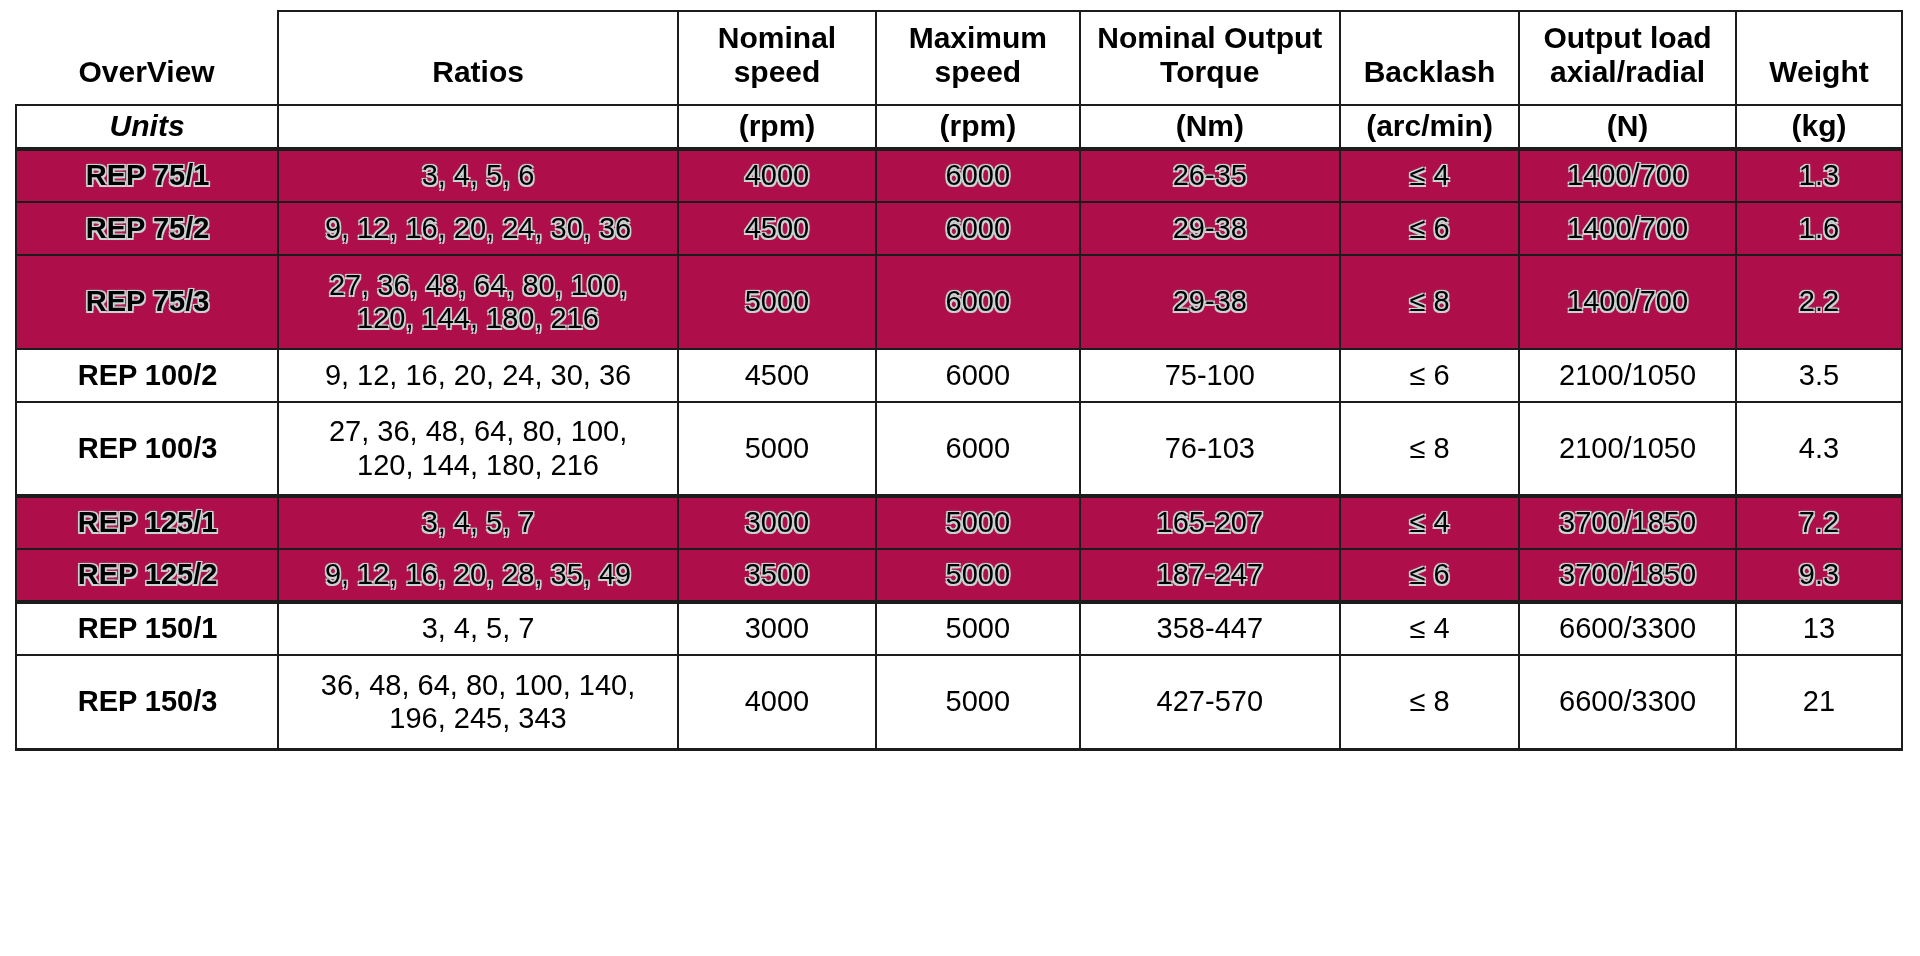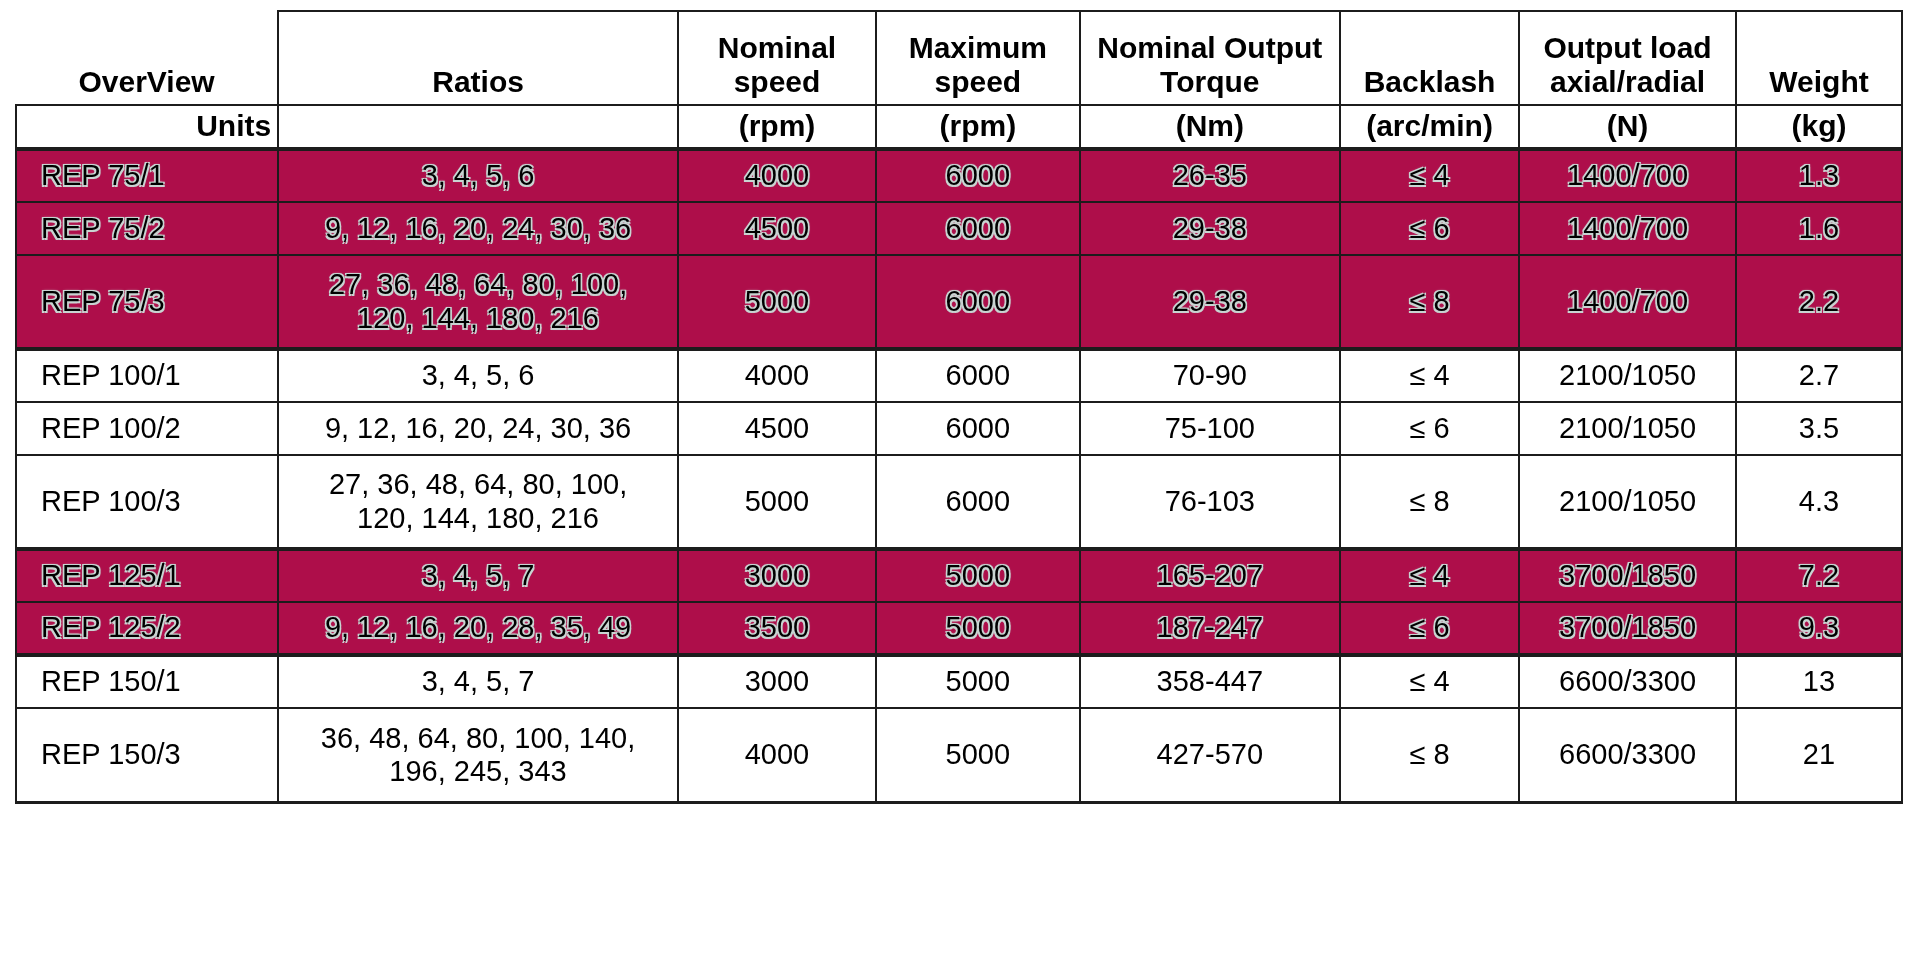--- a/index.html
+++ b/index.html
@@ -25,37 +25,37 @@
     vertical-align: middle;
     white-space: pre-line;
     overflow: hidden;
   }
   
   tr.row-head { height: 94px; }
   tr.row-head td {
     font-weight: bold;
     font-size: 30px;
     vertical-align: bottom;
-    padding-bottom: 5px;
+    padding-bottom: 15px;
   }
   tr.row-head td.cell-overview {
     border-top: none;
     border-left: none;
     text-align: center;
   }
   tr.row-units { height: 44px; }
   tr.row-units td { font-weight: bold; font-size: 30px; text-align: center; }
-  tr.row-units td.cell-units-label { text-align: right; }
+  tr.row-units td.cell-units-label { text-align: center; font-style: italic; }
   
   tr.row-single { height: 53px; }
   tr.row-double { height: 94px; }
   td.cell-model {
-    text-align: left;
-    font-weight: normal;
-    padding-left: 24px;
+    text-align: center;
+    font-weight: bold;
+    padding-left: 7px;
   }
   tr.hl td {
     background: var(--hl, #AE0E4A);
     text-shadow:
       -1.5px -1.5px 0 var(--halo, #C9D4D2),
        1.5px -1.5px 0 var(--halo, #C9D4D2),
       -1.5px  1.5px 0 var(--halo, #C9D4D2),
        1.5px  1.5px 0 var(--halo, #C9D4D2),
        0 0 3px var(--halo, #C9D4D2);
   }
@@ -127,30 +127,20 @@
       <td>27, 36, 48, 64, 80, 100,
 120, 144, 180, 216</td>
       <td>5000</td>
       <td>6000</td>
       <td>29-38</td>
       <td>≤ 8</td>
       <td>1400/700</td>
       <td>2.2</td>
     </tr>
 
-    <tr class="row-single group-start">
-      <td class="cell-model">REP 100/1</td>
-      <td>3, 4, 5, 6</td>
-      <td>4000</td>
-      <td>6000</td>
-      <td>70-90</td>
-      <td>≤ 4</td>
-      <td>2100/1050</td>
-      <td>2.7</td>
-    </tr>
     <tr class="row-single">
       <td class="cell-model">REP 100/2</td>
       <td>9, 12, 16, 20, 24, 30, 36</td>
       <td>4500</td>
       <td>6000</td>
       <td>75-100</td>
       <td>≤ 6</td>
       <td>2100/1050</td>
       <td>3.5</td>
     </tr>

